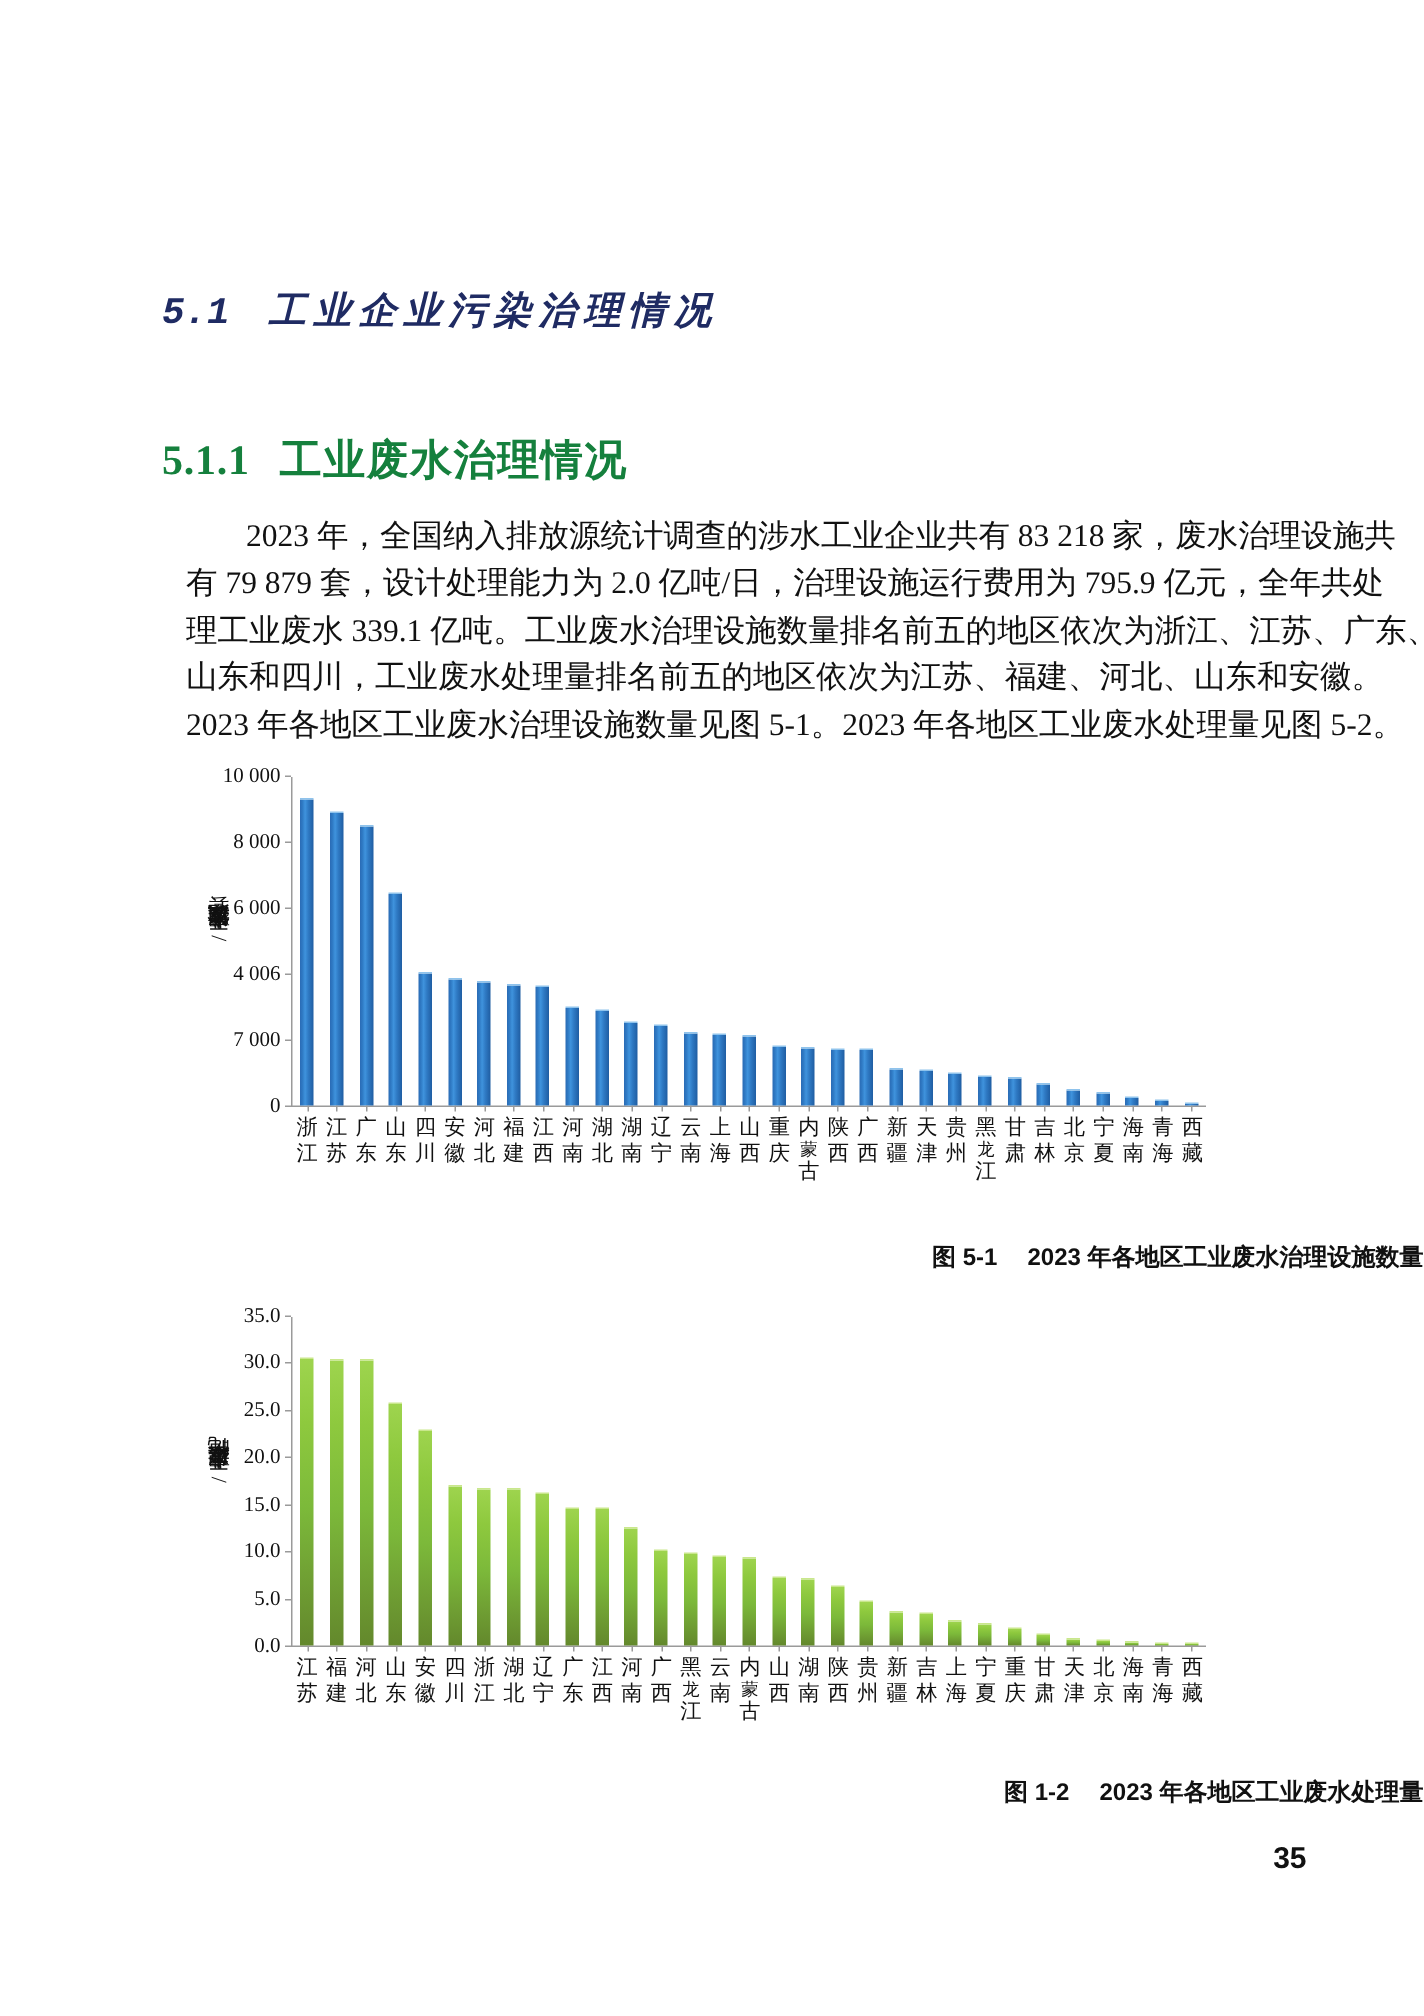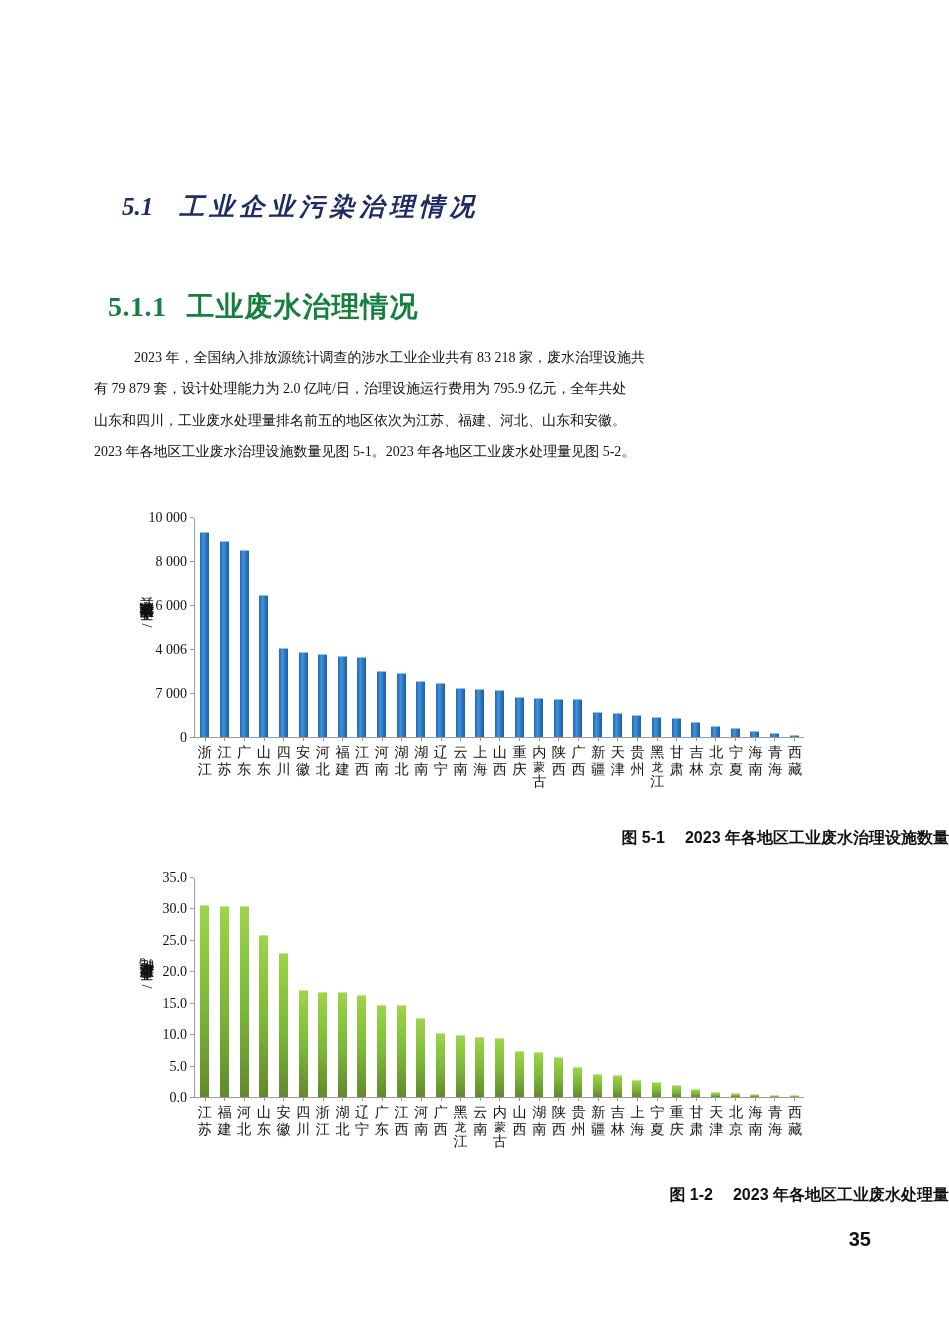--- a/index.html
+++ b/index.html
@@ -17,27 +17,27 @@
   }
   .page {
     position: absolute;
     inset: 0;
     padding: 0;
   }
 
   
   .h1 {
     position: absolute;
-    left: 122px;
+    left: 108px;
     top: 190px;
     font-size: 25px;
     font-weight: bold;
     color: #1f2b63;
     letter-spacing: 1px;
-    font-family: Liberation Serif, serif;
+    font-family: Liberation Mono, monospace;
     white-space: nowrap;
   }
   .h1 .num {
     font-style: italic;
     margin-right: 26px;
     letter-spacing: 0px;
   }
   .h1 .txt { letter-spacing: 5px; font-style: italic; }
 
   .h2 {
@@ -48,24 +48,24 @@
     font-weight: bold;
     color: #15803d;
     white-space: nowrap;
   }
   .h2 .num { margin-right: 20px; letter-spacing: 0.5px; }
   .h2 .txt { letter-spacing: 1px; }
 
   
   .para {
     position: absolute;
-    left: 94px;
+    left: 124px;
     top: 342px;
     width: 740px;
-    font-size: 14px;
+    font-size: 21px;
     line-height: 31.4px;
     text-align: justify;
     color: #111111;
   }
   .para .ln { display: block; white-space: nowrap; }
   .para .indent { display: inline-block; width: 40px; }
 
   
   .figure {
     position: absolute;
@@ -225,20 +225,21 @@
     <span class="num">5.1</span><span class="txt">工业企业污染治理情况</span>
   </div>
 
   <div class="h2">
     <span class="num">5.1.1</span><span class="txt">工业废水治理情况</span>
   </div>
 
   <div class="para">
     <span class="ln"><span class="indent"></span><span>2023 年，全国纳入排放源统计调查的涉水工业企业共有 83 218 家，废水治理设施共</span></span>
     <span class="ln">有 79 879 套，设计处理能力为 2.0 亿吨/日，治理设施运行费用为 795.9 亿元，全年共处</span>
+    <span class="ln">理工业废水 339.1 亿吨。工业废水治理设施数量排名前五的地区依次为浙江、江苏、广东、</span>
     <span class="ln">山东和四川，工业废水处理量排名前五的地区依次为江苏、福建、河北、山东和安徽。</span>
     <span class="ln">2023 年各地区工业废水治理设施数量见图 5-1。2023 年各地区工业废水处理量见图 5-2。</span>
   </div>
 
   <div class="figure fig1">
     <div class="chart-wrap">
       <div class="ylabel">工业废水治理设施数/套</div>
       <div class="plot" id="plot1">
         <div class="axis-v"></div>
         <div class="axis-h"></div>

